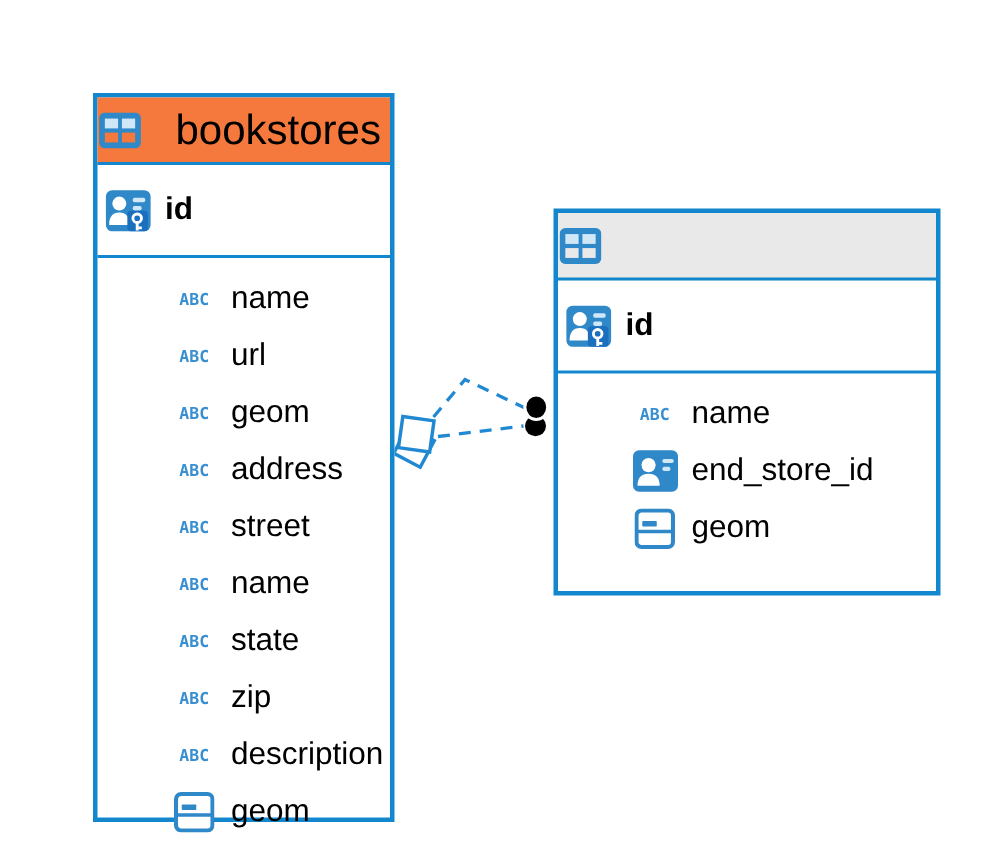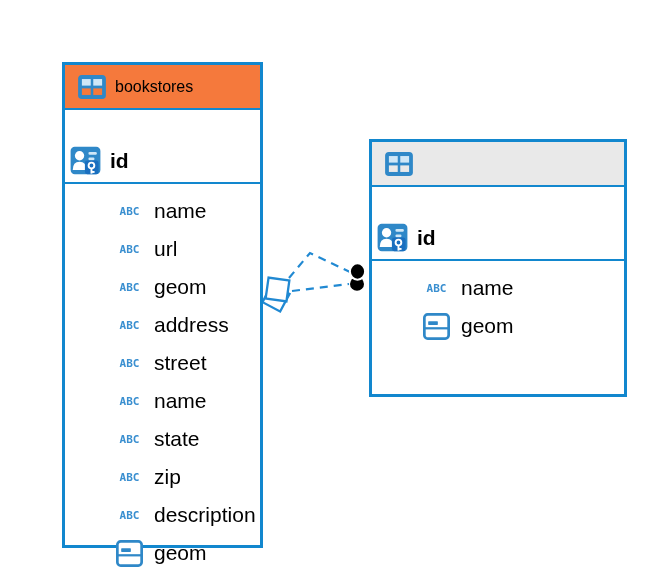--- a/index.html
+++ b/index.html
@@ -17,33 +17,33 @@
   .canvas{position:absolute;inset:0;}
   .rel-svg{position:absolute;left:0;top:0;pointer-events:none;}
   .tbl{
     position:absolute;background:#ffffff;
     border:3px solid var(--blue);
     box-sizing:border-box;
   }
   .tbl-left{left:62px;top:62px;width:201px;height:486px;--hdr-bg:#F5793C;}
   .tbl-right{left:369px;top:139px;width:258px;height:258px;--hdr-bg:#E9E9E9;}
   .hdr{
-    display:flex;align-items:center;gap:9px;
-    height:45px;padding-left:12px;
+    display:flex;align-items:center;gap:23px;
+    height:45px;padding-left:0;
     background:var(--hdr-bg);
     border-bottom:2px solid var(--blue);
     box-sizing:border-box;
-    font-size:16px;color:#000;
+    font-size:28px;color:#000;
   }
   .pkrow{
     display:flex;align-items:center;gap:9px;
-    height:45px;padding-left:5px;
+    height:62px;padding-left:5px;
     border-bottom:2px solid var(--blue);
     box-sizing:border-box;
-    font-size:21px;font-weight:bold;color:#000;margin-top:29px;
+    font-size:21px;font-weight:bold;color:#000;
   }
   .cols{padding:8px 0 0 5px;}
   .colrow{
     display:flex;align-items:center;gap:9px;
     height:38px;font-size:21px;color:#000;margin-left:44px;
   }
   .ibox{
     width:31px;height:31px;flex:0 0 31px;
     display:flex;align-items:center;justify-content:center;
   }
@@ -206,20 +206,32 @@
 
     <div class="cols">
       <div class="colrow">
         <span class="ibox">
             <span class="abc">ABC</span>
           </span>
         <span>name</span>
       </div>
       <div class="colrow">
         <span class="ibox">
+          <svg width="30" height="28" viewBox="0 0 26 24">
+            <rect width="26" height="24" rx="3.5" fill="#2F88C8"></rect>
+            <circle cx="9" cy="8.6" r="4.1" fill="#ffffff"></circle>
+            <path d="M2.6 20.5 Q2.6 13.6 9 13.6 Q15.4 13.6 15.4 20.5 Z" fill="#ffffff"></path>
+            <rect x="17" y="5" width="6.5" height="2.4" rx="1" fill="#CFE7F7"></rect>
+            <rect x="17" y="9.6" width="4.6" height="2.4" rx="1" fill="#CFE7F7"></rect>
+          </svg>
+        </span>
+        <span>end_store_id</span>
+      </div>
+      <div class="colrow">
+        <span class="ibox">
           <svg width="27" height="27" viewBox="0 0 24 24">
             <rect x="1.2" y="1.2" width="21.6" height="21.6" rx="3" fill="#ffffff" stroke="#2F88C8" stroke-width="2.4"></rect>
             <line x1="1.2" y1="13.6" x2="22.8" y2="13.6" stroke="#2F88C8" stroke-width="2"></line>
             <rect x="4.6" y="7.4" width="8.6" height="3.2" rx="0.5" fill="#2F88C8"></rect>
           </svg>
         </span>
         <span>geom</span>
       </div>
     </div>
   </div>

